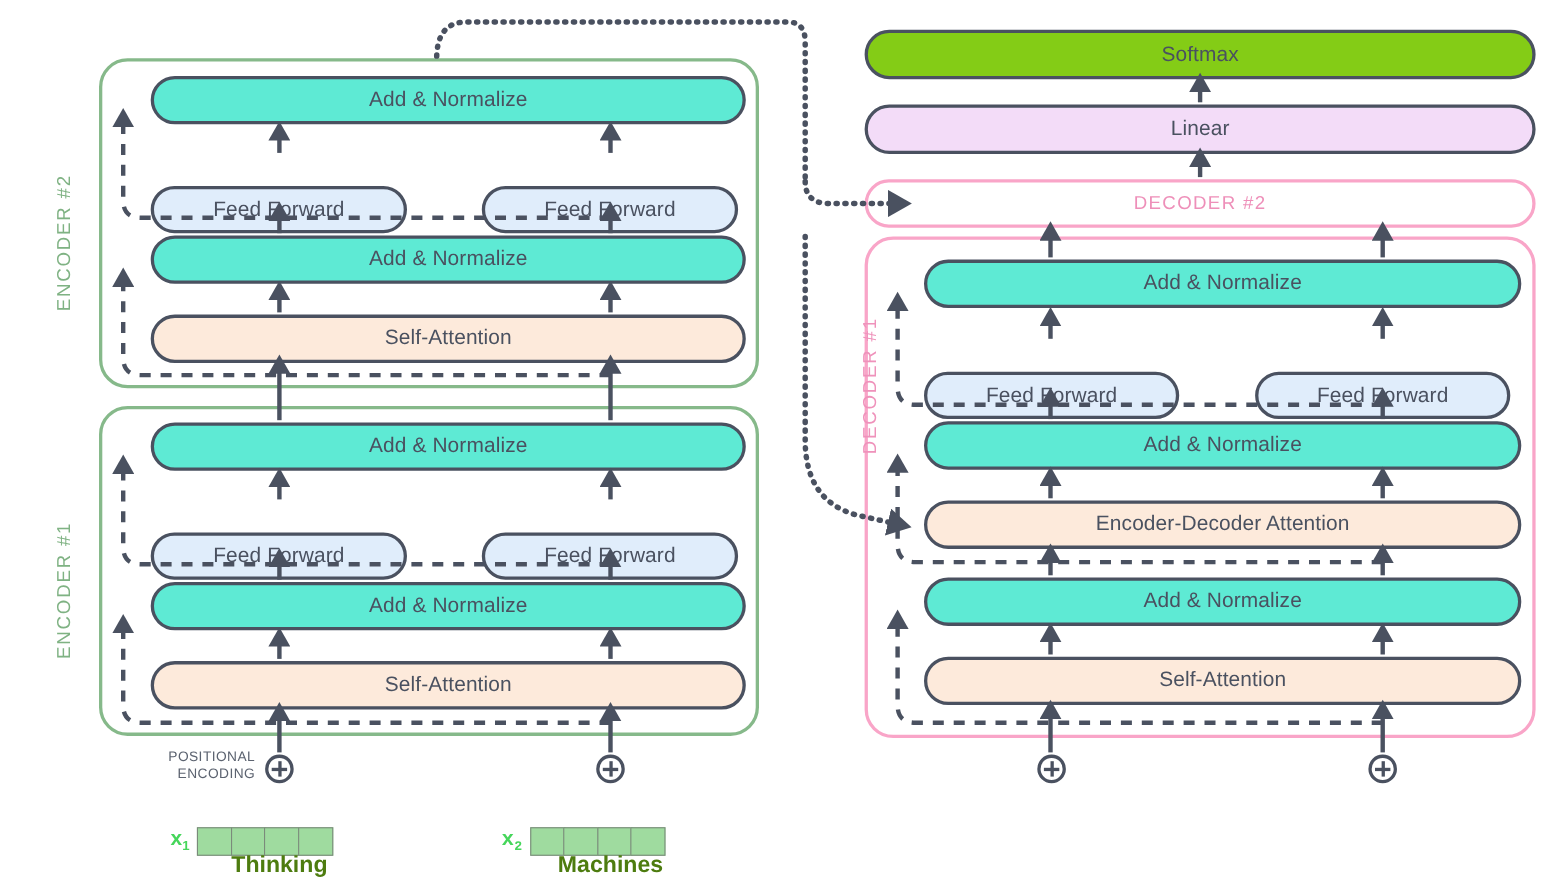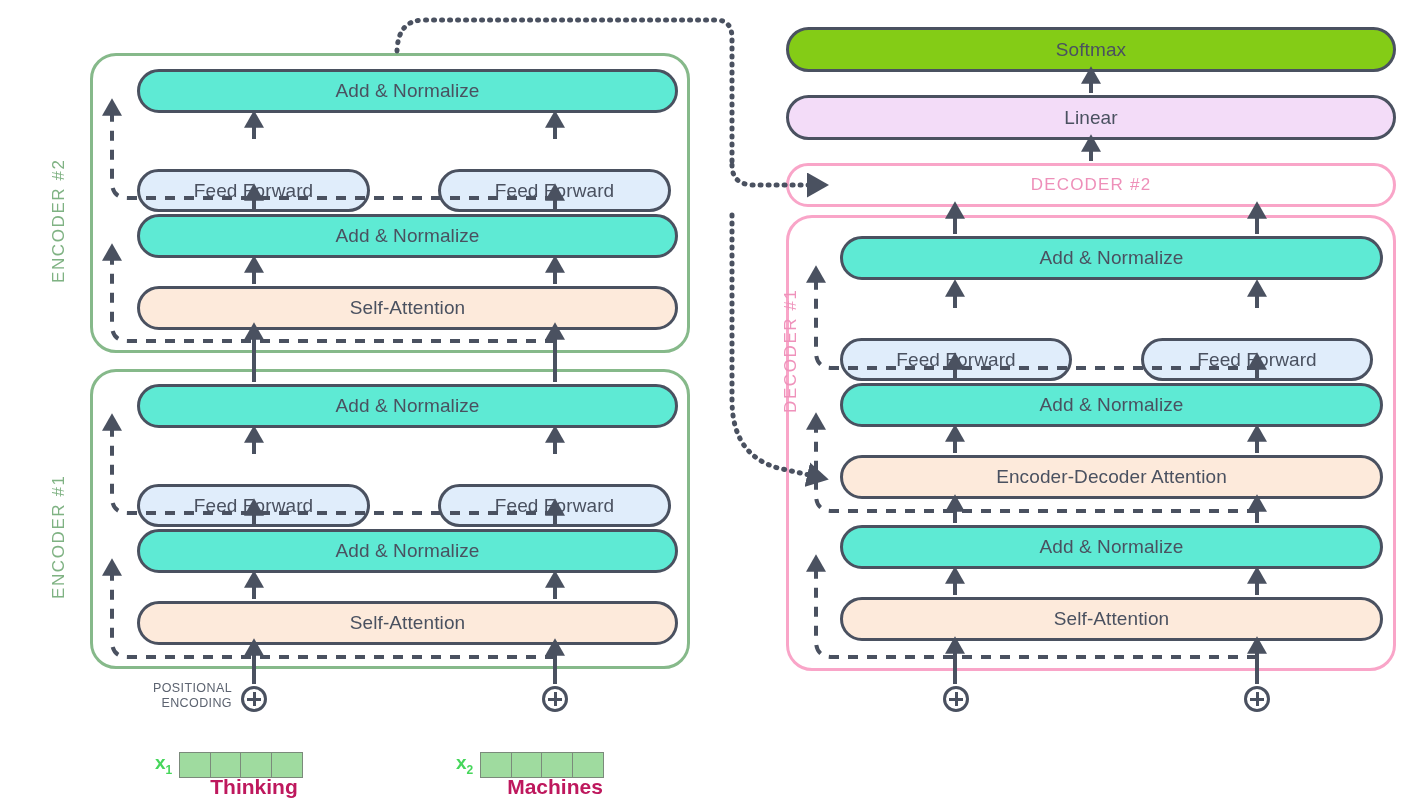--- a/index.html
+++ b/index.html
@@ -128,21 +128,21 @@
     box-sizing: border-box;
     background: #9fdb9f;
     border: 1.5px solid #7b8a7b;
     margin-left: -1.5px;
   }
   .embed-cell:first-child { margin-left: 0; }
   .word {
     position: absolute;
     font-size: 21px;
     font-weight: bold;
-    color: #be185d;
+    color: #4d7c0f;
     white-space: nowrap;
     text-align: center;
   }
 </style>
 </head>
 <body>
 
 <div id="canvas">
 
   <div class="frame frame-enc" style="left:90px; top:53px; width:600px; height:300px;"></div>
@@ -193,21 +193,21 @@
     <span class="embed-tag">x<sub>1</sub></span>
     <span class="embed-cells">
       <span class="embed-cell"></span>
       <span class="embed-cell"></span>
       <span class="embed-cell"></span>
       <span class="embed-cell"></span>
     </span>
   </div>
   <div class="word" style="left:154px; top:775px; width:200px;">Thinking</div>
 
-  <div class="embed-row" style="left:456px; top:736px;">
+  <div class="embed-row" style="left:456px; top:736px;font-family:Liberation Mono, monospace;">
     <span class="embed-tag">x<sub>2</sub></span>
     <span class="embed-cells">
       <span class="embed-cell"></span>
       <span class="embed-cell"></span>
       <span class="embed-cell"></span>
       <span class="embed-cell"></span>
     </span>
   </div>
   <div class="word" style="left:455px; top:775px; width:200px;">Machines</div>
 

